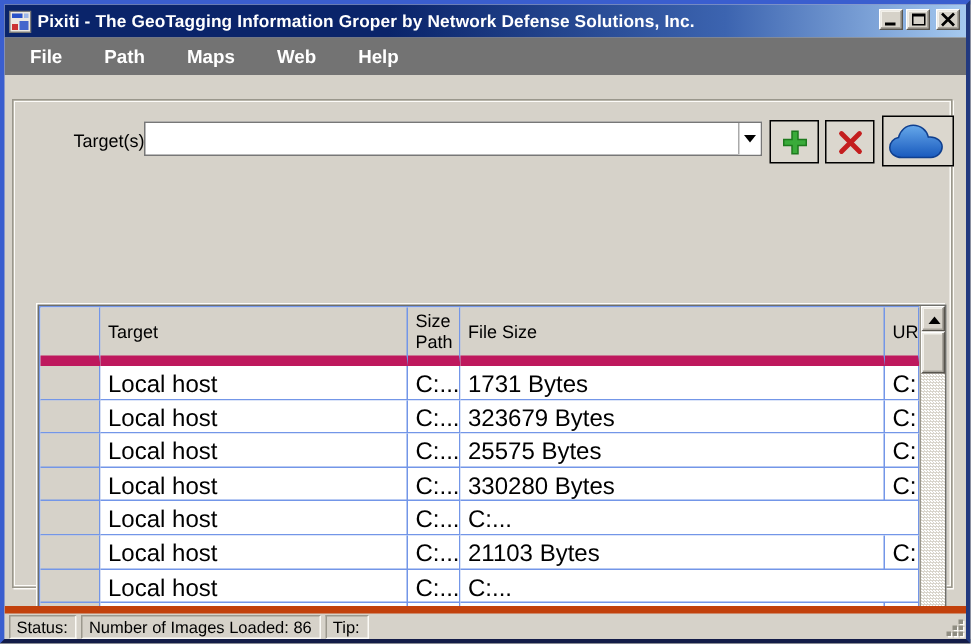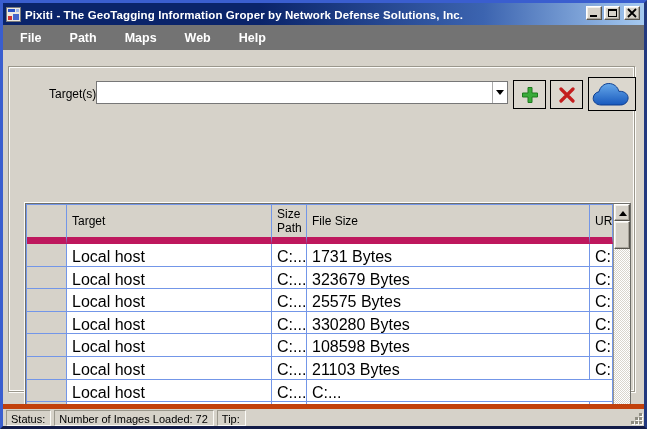--- a/index.html
+++ b/index.html
@@ -251,21 +251,20 @@
                 <div class="cell c-rowhdr"></div>
                 <div class="cell c-target">Local host</div>
                 <div class="cell c-filepath">C:...</div>
                 <div class="cell c-filesize">330280 Bytes</div>
                 <div class="cell c-url">C:...</div>
               </div>
               <div class="grid-row">
                 <div class="cell c-rowhdr"></div>
                 <div class="cell c-target">Local host</div>
                 <div class="cell c-filepath">C:...</div>
-                <div class="cell c-filesize">108598 Bytes</div>
                 <div class="cell c-url">C:...</div>
               </div>
               <div class="grid-row">
                 <div class="cell c-rowhdr"></div>
                 <div class="cell c-target">Local host</div>
                 <div class="cell c-filepath">C:...</div>
                 <div class="cell c-filesize">21103 Bytes</div>
                 <div class="cell c-url">C:...</div>
               </div>
               <div class="grid-row">
@@ -296,18 +295,18 @@
             <div class="tri-up-s"></div>
           </div>
         <div class="sb-thumb"></div>
 
       </div>
     </div>
   </div>
 
   <div class="statusbar">
     <div class="sb-panel">Status:</div>
-    <div class="sb-panel">Number of Images Loaded: 72</div>
+    <div class="sb-panel">Number of Images Loaded: 86</div>
     <div class="sb-panel">Tip:</div>
     <div class="grip"></div>
   </div>
 
 </div>
 
 </body></html>

